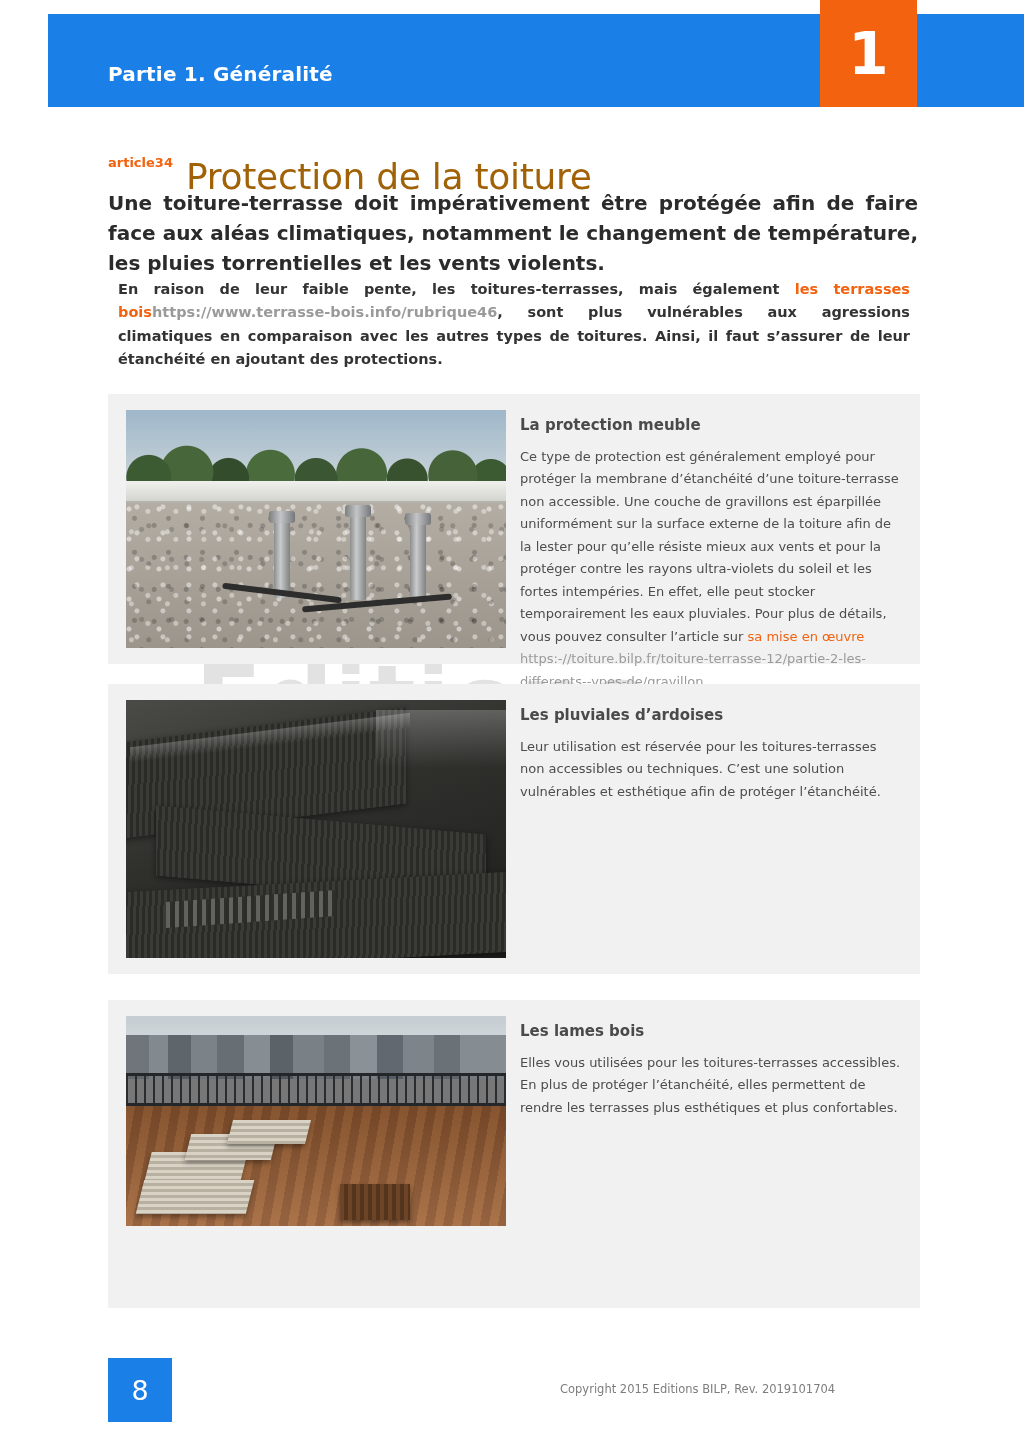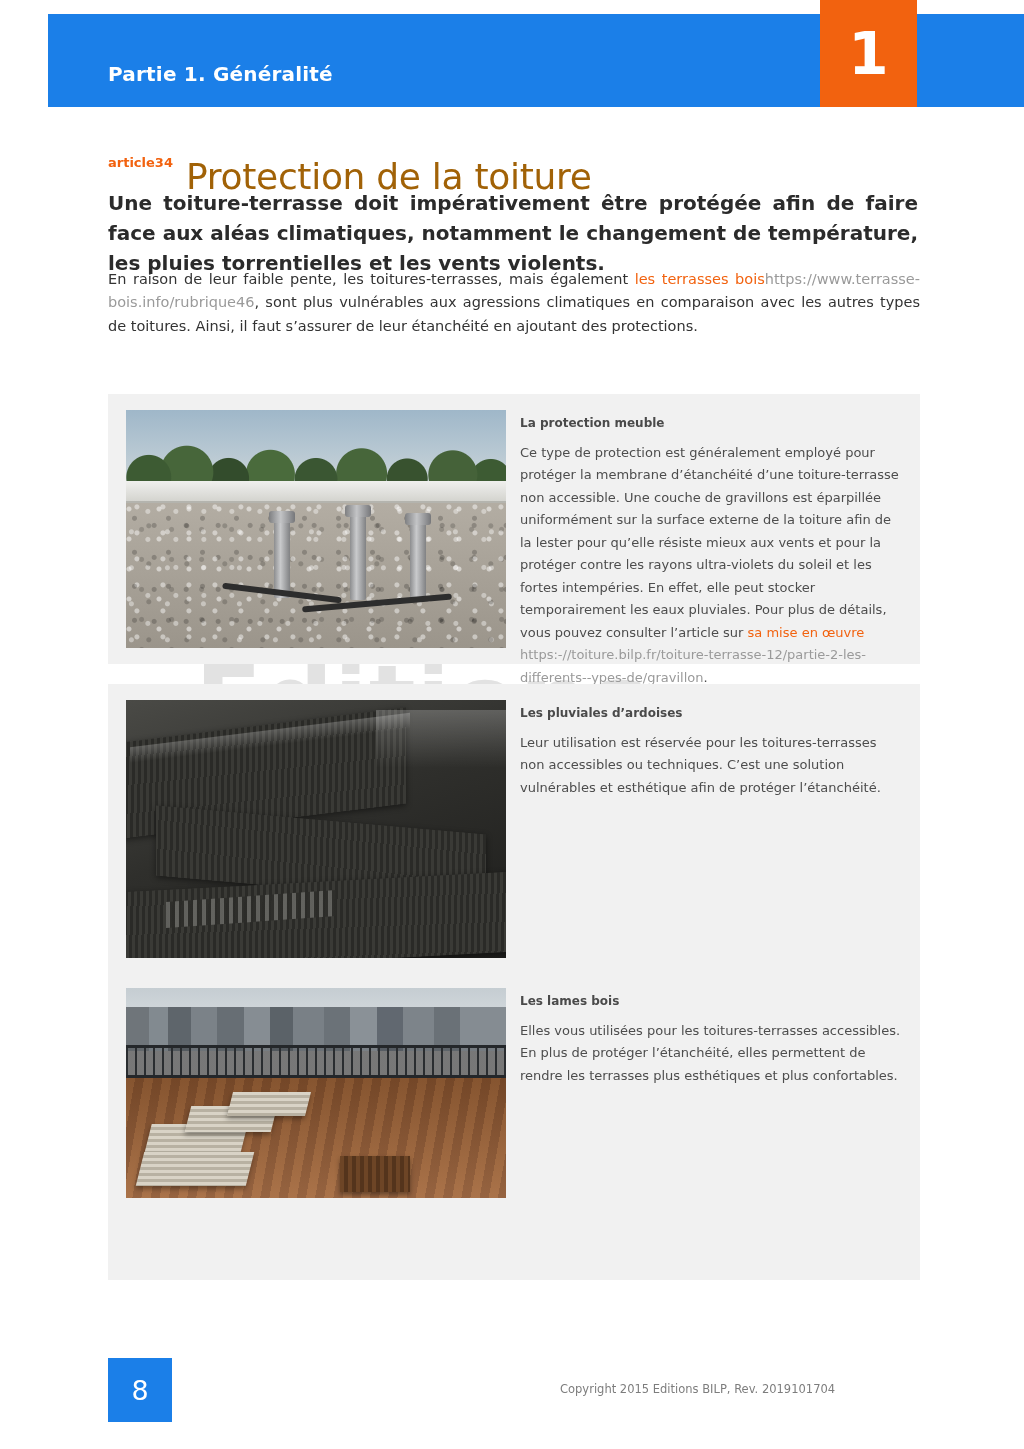--- a/index.html
+++ b/index.html
@@ -102,21 +102,21 @@
   .body-text {
     position: absolute;
     top: 268px;
     left: 108px;
     width: 812px;
     font-size: 14.5px;
     color: #333333;
     line-height: 1.62;
     text-align: justify;
   }
-  .body-text p { margin: 0; }
+  .body-text p { margin: 10px; font-weight: bold; }
   .body-text p.second { margin-top: 2px; text-indent: 6px; }
   .link-orange { color: #f2620f; }
   .link-grey { color: #9a9a9a; }
 
   
   .watermark {
     position: absolute;
     top: 655px;
     left: 195px;
     width: 640px;
@@ -134,42 +134,42 @@
   
   .card {
     position: absolute;
     left: 108px;
     width: 812px;
     background: #f1f1f1;
     z-index: 2;
   }
   .card-1 { top: 394px; height: 270px; }
   .card-2 { top: 684px; height: 290px; }
-  .card-3 { top: 972px; height: 308px; }
+  .card-3 { top: 1000px; height: 308px; }
 
   .card-photo {
     position: absolute;
     top: 16px;
     left: 18px;
     width: 380px;
     overflow: hidden;
     background: #888;
   }
   .card-1 .card-photo { height: 238px; }
   .card-2 .card-photo { height: 258px; }
   .card-3 .card-photo { height: 210px; }
 
   .card-body {
     position: absolute;
     left: 412px;
     top: 22px;
     width: 384px;
   }
   .card-heading {
-    font-size: 12px;
+    font-size: 15px;
     font-weight: bold;
     color: #4a4a4a;
     margin: 0 0 12px 0;
   }
   .card-text {
     font-size: 13px;
     color: #4d4d4d;
     line-height: 1.73;
     margin: 0;
     text-align: left;

